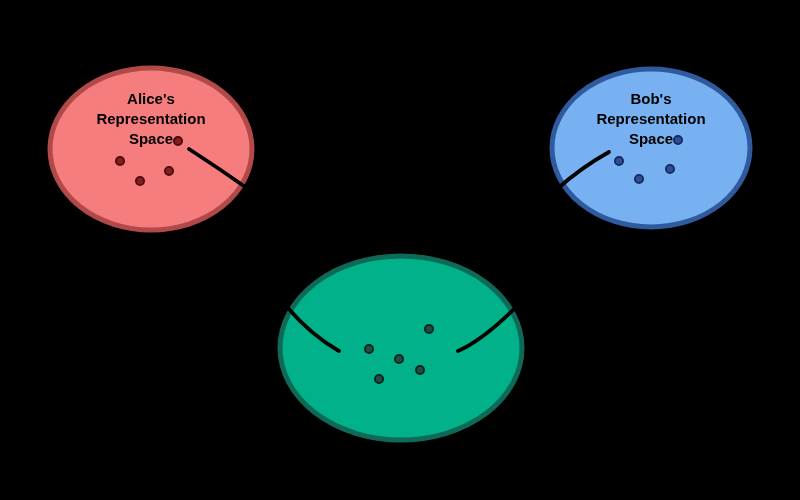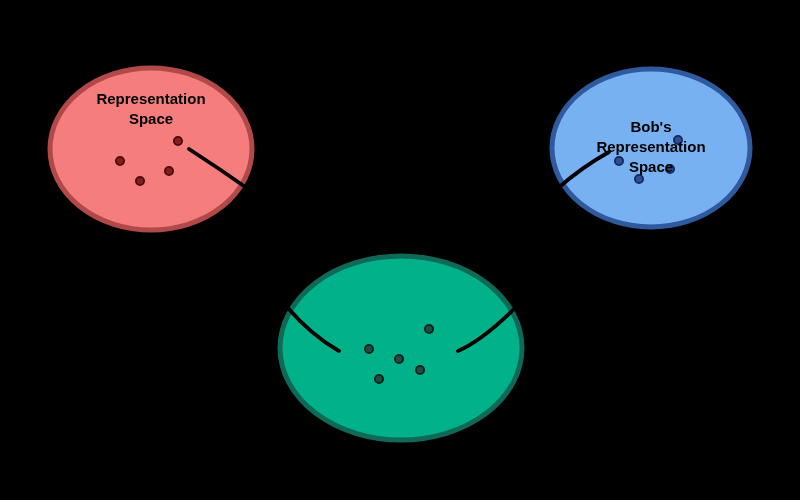--- a/index.html
+++ b/index.html
@@ -23,21 +23,21 @@
     position: absolute;
     width: 200px;
     text-align: center;
     font-size: 15px;
     font-weight: bold;
     line-height: 20px;
     color: #000000;
     pointer-events: none;
   }
   .label-alice { left: 51px;  top: 89px; }
-  .label-bob   { left: 551px; top: 89px; margin-top: 28px; }
+  .label-bob   { left: 551px; top: 89px; }
   path.connector {
     fill: none;
     stroke-linecap: round;
   }
 </style>
 </head>
 <body>
 
 <div class="stage" style="background: rgb(0, 0, 0);">
 
@@ -68,20 +68,21 @@
         <circle cx="379" cy="379" r="4.1" fill="#1d4d43" stroke="#06201b" stroke-width="1.8"></circle>
       </g>
 
     <path class="connector" d="M189,149 Q220,169 251,191" stroke="#000000" stroke-width="3.8"></path>
     <path class="connector" d="M287,307 Q311,335 339,351" stroke="#000000" stroke-width="3.8"></path>
     <path class="connector" d="M458,351 Q483,340 516,307" stroke="#000000" stroke-width="3.8"></path>
     <path class="connector" d="M557,189 Q582,167 609,152" stroke="#000000" stroke-width="3.8"></path>
   </svg>
 
   <div class="space-label label-alice" style="color: rgb(0, 0, 0);">
+    <div>Alice's</div>
     <div>Representation</div>
     <div>Space</div>
   </div>
 
   <div class="space-label label-bob" style="color: rgb(0, 0, 0);">
     <div>Bob's</div>
     <div>Representation</div>
     <div>Space</div>
   </div>
 

